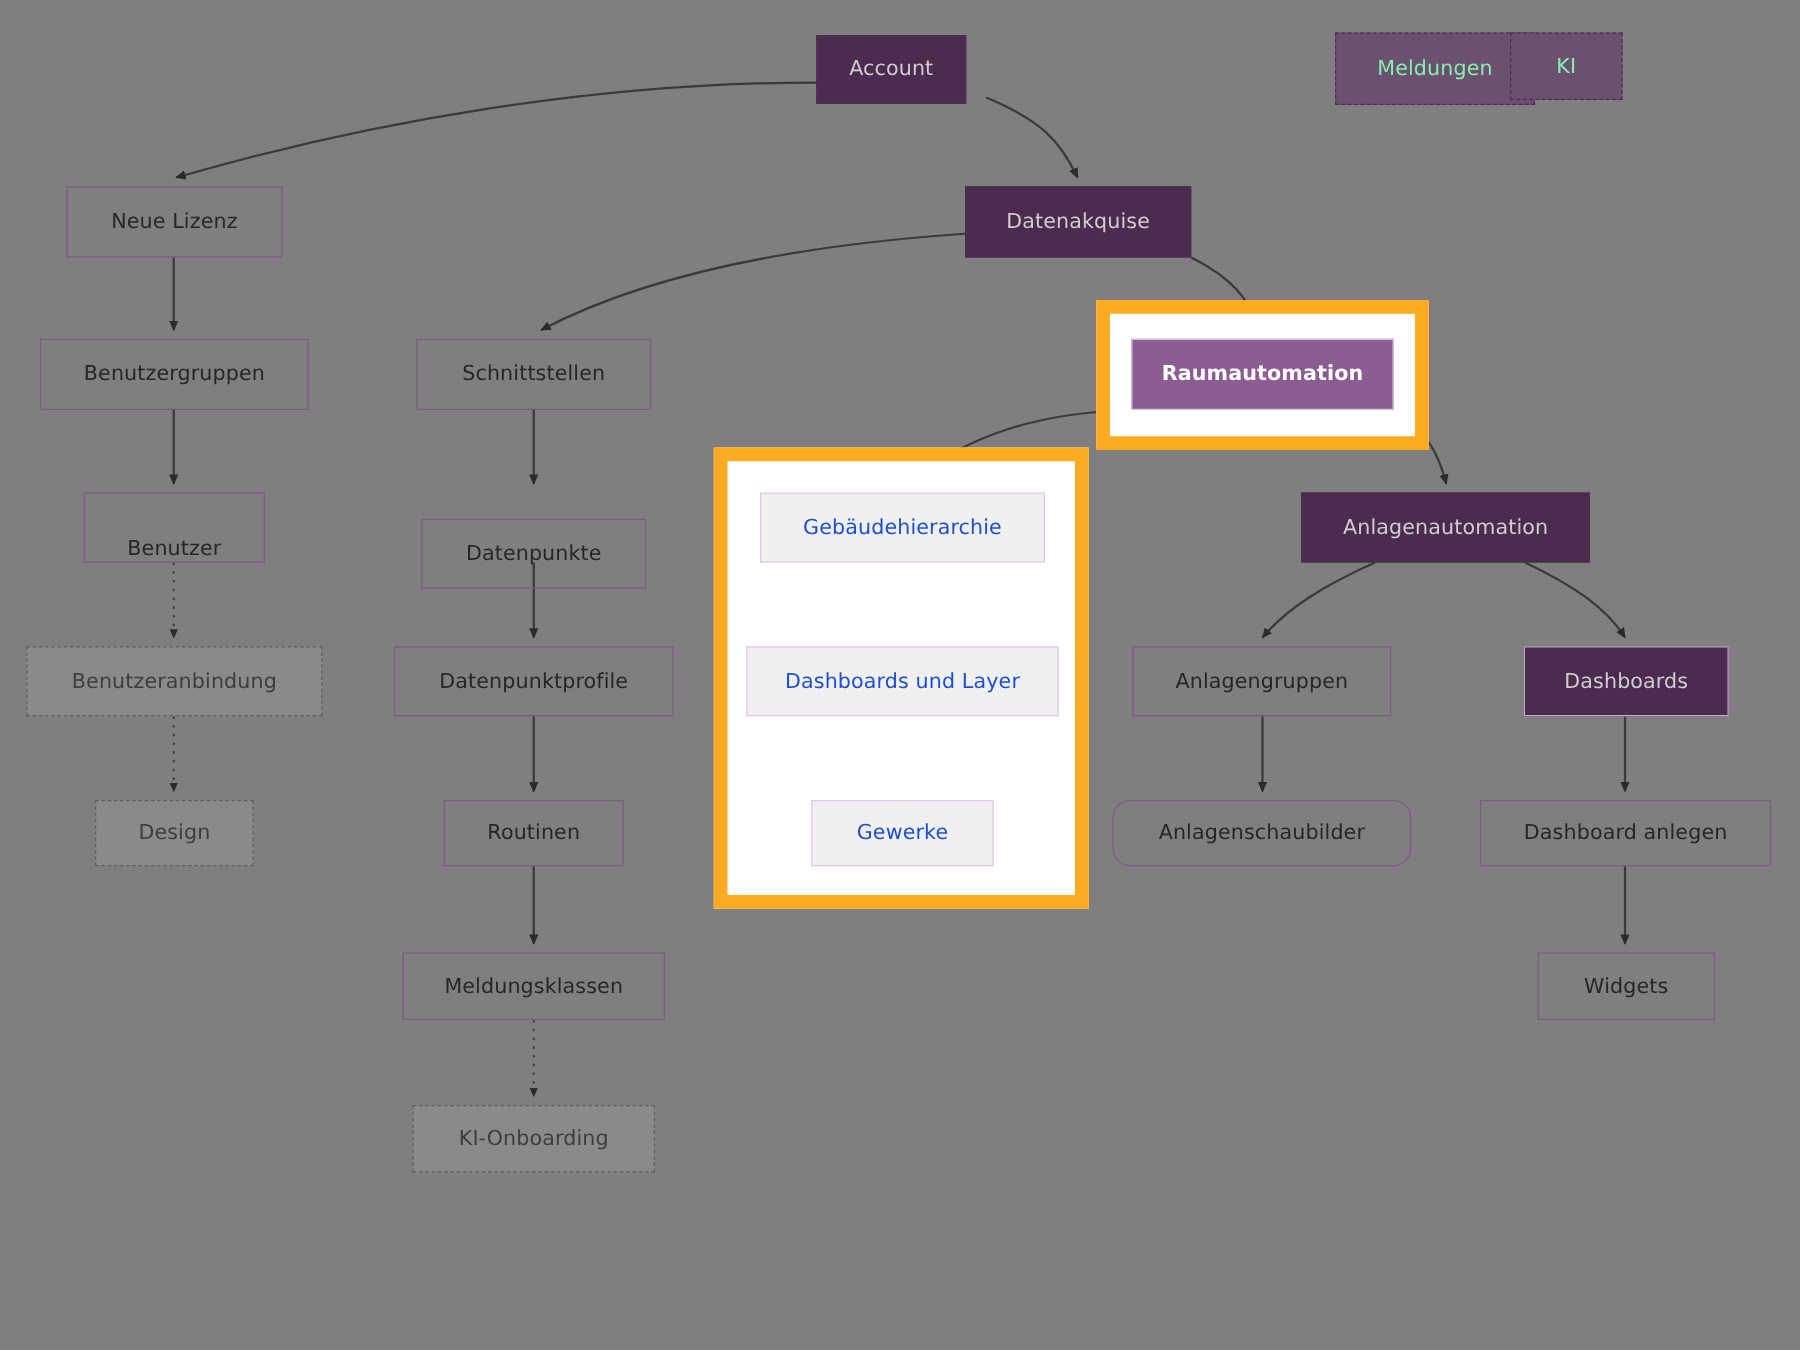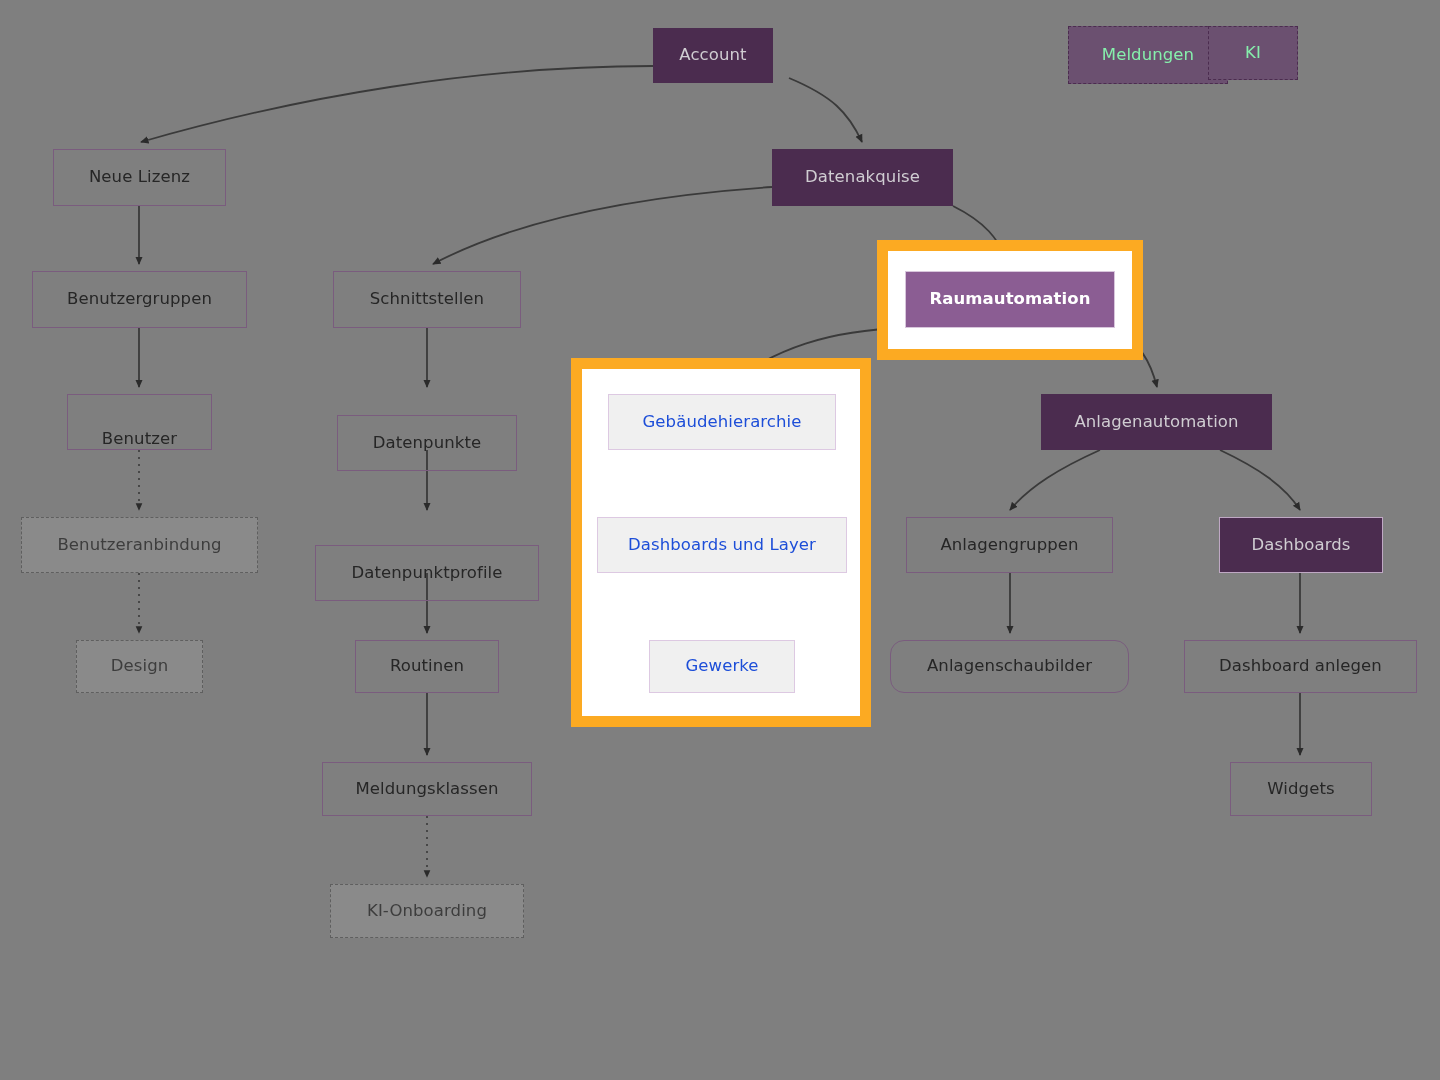--- a/index.html
+++ b/index.html
@@ -162,21 +162,21 @@
       </div>
       <div class="node panelnode" style="left: 608px; top: 394px; width: 228px; height: 56px;">
         <span>Gebäudehierarchie</span>
       </div>
       <div class="node filled" style="left: 1041px; top: 394px; width: 231px; height: 56px;">
         <span>Anlagenautomation</span>
       </div>
       <div class="node disabled" style="left: 21px; top: 517px; width: 237px; height: 56px;">
         <span>Benutzeranbindung</span>
       </div>
-      <div class="node outline" style="left: 315px; top: 517px; width: 224px; height: 56px; margin-top: 28px;">
+      <div class="node outline" style="left: 315px; top: 517px; width: 224px; height: 56px;">
         <span>Datenpunktprofile</span>
       </div>
       <div class="node panelnode" style="left: 597px; top: 517px; width: 250px; height: 56px;">
         <span>Dashboards und Layer</span>
       </div>
       <div class="node outline" style="left: 906px; top: 517px; width: 207px; height: 56px;">
         <span>Anlagengruppen</span>
       </div>
       <div class="node filled lightborder" style="left: 1219px; top: 517px; width: 164px; height: 56px;">
         <span>Dashboards</span>

